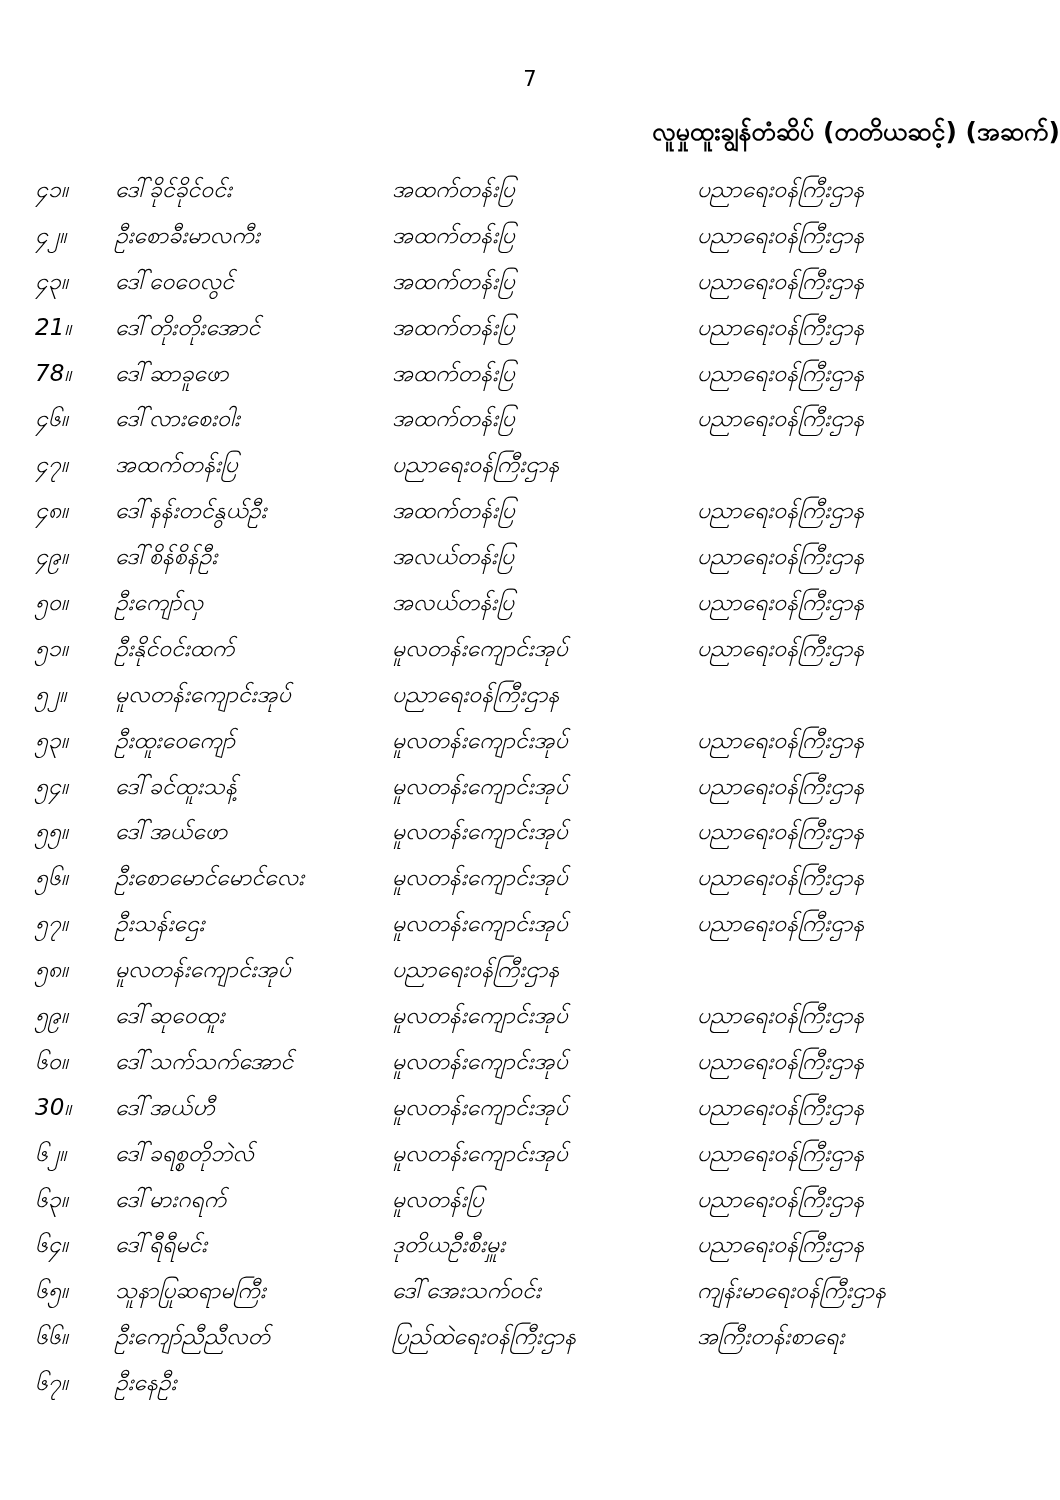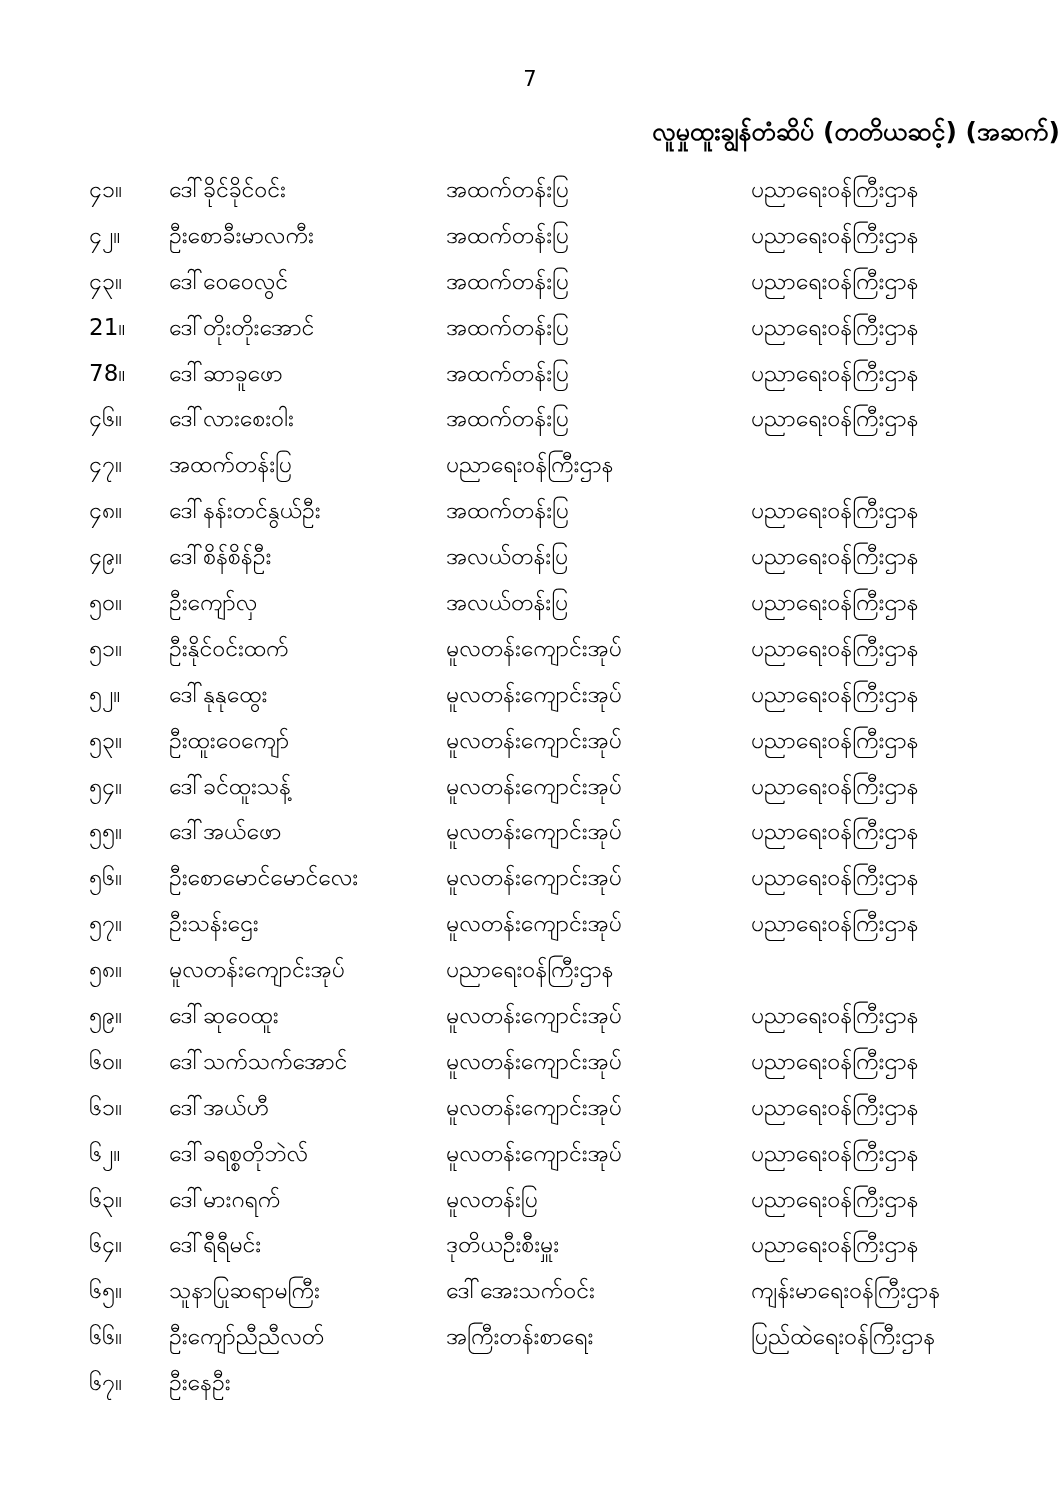--- a/index.html
+++ b/index.html
@@ -39,23 +39,24 @@
   }
   .rows {
     position: absolute;
     top: 166px;
     left: 0;
     right: 0;
   }
   .row {
     display: grid;
     grid-template-columns: 80px 277px 305px 1fr;
-    padding-left: 89px;
+    padding-left: 35px;
     height: 45.9px;
     align-items: center;
+    font-style: italic;
   }
   .cell {
     font-size: 23px;
     line-height: 28px;
     white-space: nowrap;
     overflow: visible;
   }
 </style>
 </head>
 <body>
@@ -135,21 +136,20 @@
 
   <div class="row">
     <span class="cell no">၅၁။</span>
     <span class="cell name">ဦးနိုင်ဝင်းထက်</span>
     <span class="cell pos">မူလတန်းကျောင်းအုပ်</span>
     <span class="cell dept">ပညာရေးဝန်ကြီးဌာန</span>
   </div>
 
   <div class="row">
     <span class="cell no">၅၂။</span>
-    <span class="cell name">ဒေါ်နုနုထွေး</span>
     <span class="cell pos">မူလတန်းကျောင်းအုပ်</span>
     <span class="cell dept">ပညာရေးဝန်ကြီးဌာန</span>
   </div>
 
   <div class="row">
     <span class="cell no">၅၃။</span>
     <span class="cell name">ဦးထူးဝေကျော်</span>
     <span class="cell pos">မူလတန်းကျောင်းအုပ်</span>
     <span class="cell dept">ပညာရေးဝန်ကြီးဌာန</span>
   </div>
@@ -196,21 +196,21 @@
   </div>
 
   <div class="row">
     <span class="cell no">၆၀။</span>
     <span class="cell name">ဒေါ်သက်သက်အောင်</span>
     <span class="cell pos">မူလတန်းကျောင်းအုပ်</span>
     <span class="cell dept">ပညာရေးဝန်ကြီးဌာန</span>
   </div>
 
   <div class="row">
-    <span class="cell no">၆၁။</span>
+    <span class="cell no">30။</span>
     <span class="cell name">ဒေါ်အယ်ဟီ</span>
     <span class="cell pos">မူလတန်းကျောင်းအုပ်</span>
     <span class="cell dept">ပညာရေးဝန်ကြီးဌာန</span>
   </div>
 
   <div class="row">
     <span class="cell no">၆၂။</span>
     <span class="cell name">ဒေါ်ခရစ္စတိုဘဲလ်</span>
     <span class="cell pos">မူလတန်းကျောင်းအုပ်</span>
     <span class="cell dept">ပညာရေးဝန်ကြီးဌာန</span>
@@ -233,22 +233,22 @@
   <div class="row">
     <span class="cell no">၆၅။</span>
     <span class="cell pos">သူနာပြုဆရာမကြီး</span>
     <span class="cell name">ဒေါ်အေးသက်ဝင်း</span>
     <span class="cell dept">ကျန်းမာရေးဝန်ကြီးဌာန</span>
   </div>
 
   <div class="row">
     <span class="cell no">၆၆။</span>
     <span class="cell name">ဦးကျော်ညီညီလတ်</span>
+    <span class="cell dept">ပြည်ထဲရေးဝန်ကြီးဌာန</span>
     <span class="cell pos">အကြီးတန်းစာရေး</span>
-    <span class="cell dept">ပြည်ထဲရေးဝန်ကြီးဌာန</span>
   </div>
 
   <div class="row">
     <span class="cell no">၆၇။</span>
     <span class="cell name">ဦးနေဦး</span>
   </div>
 </div>
 </div>
 
 </body></html>

